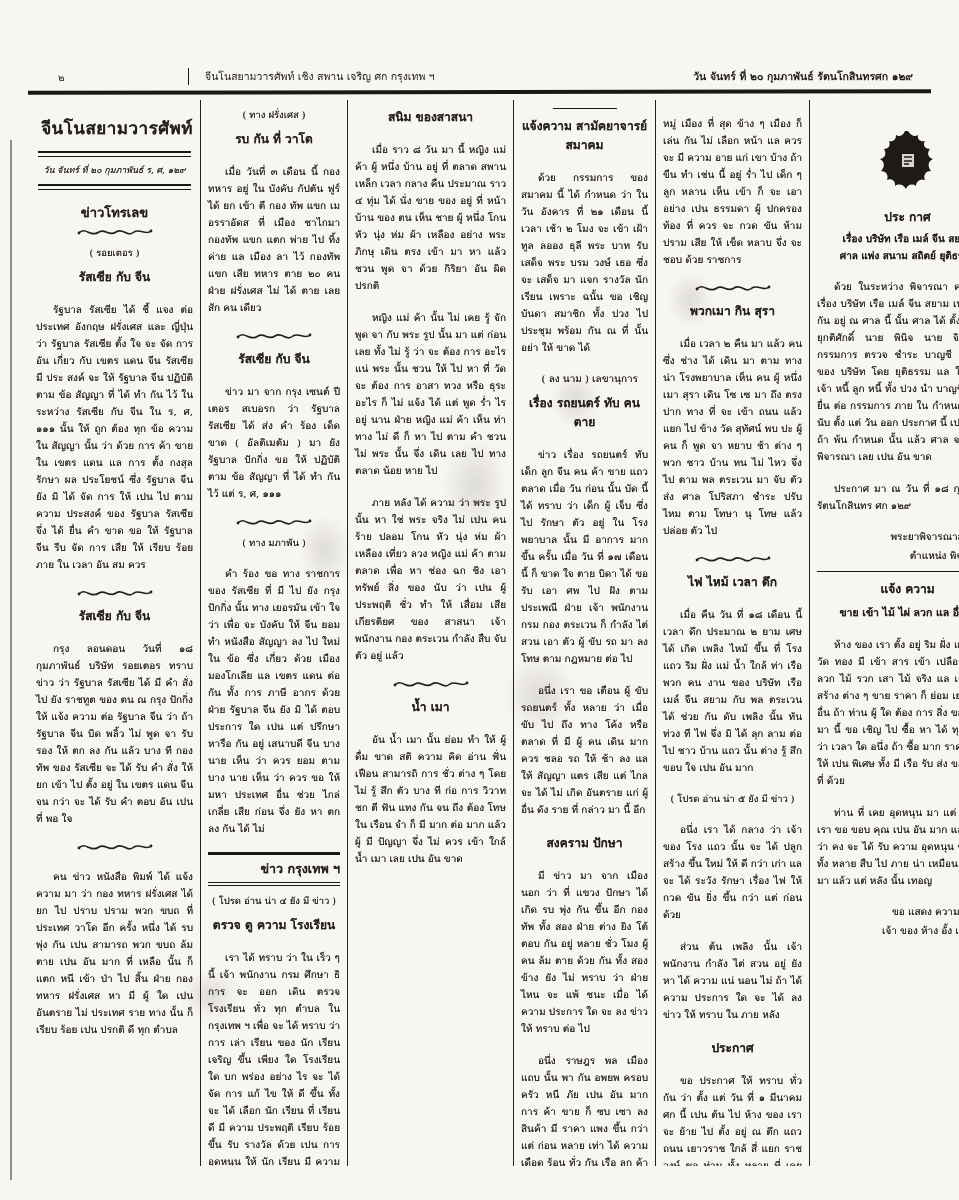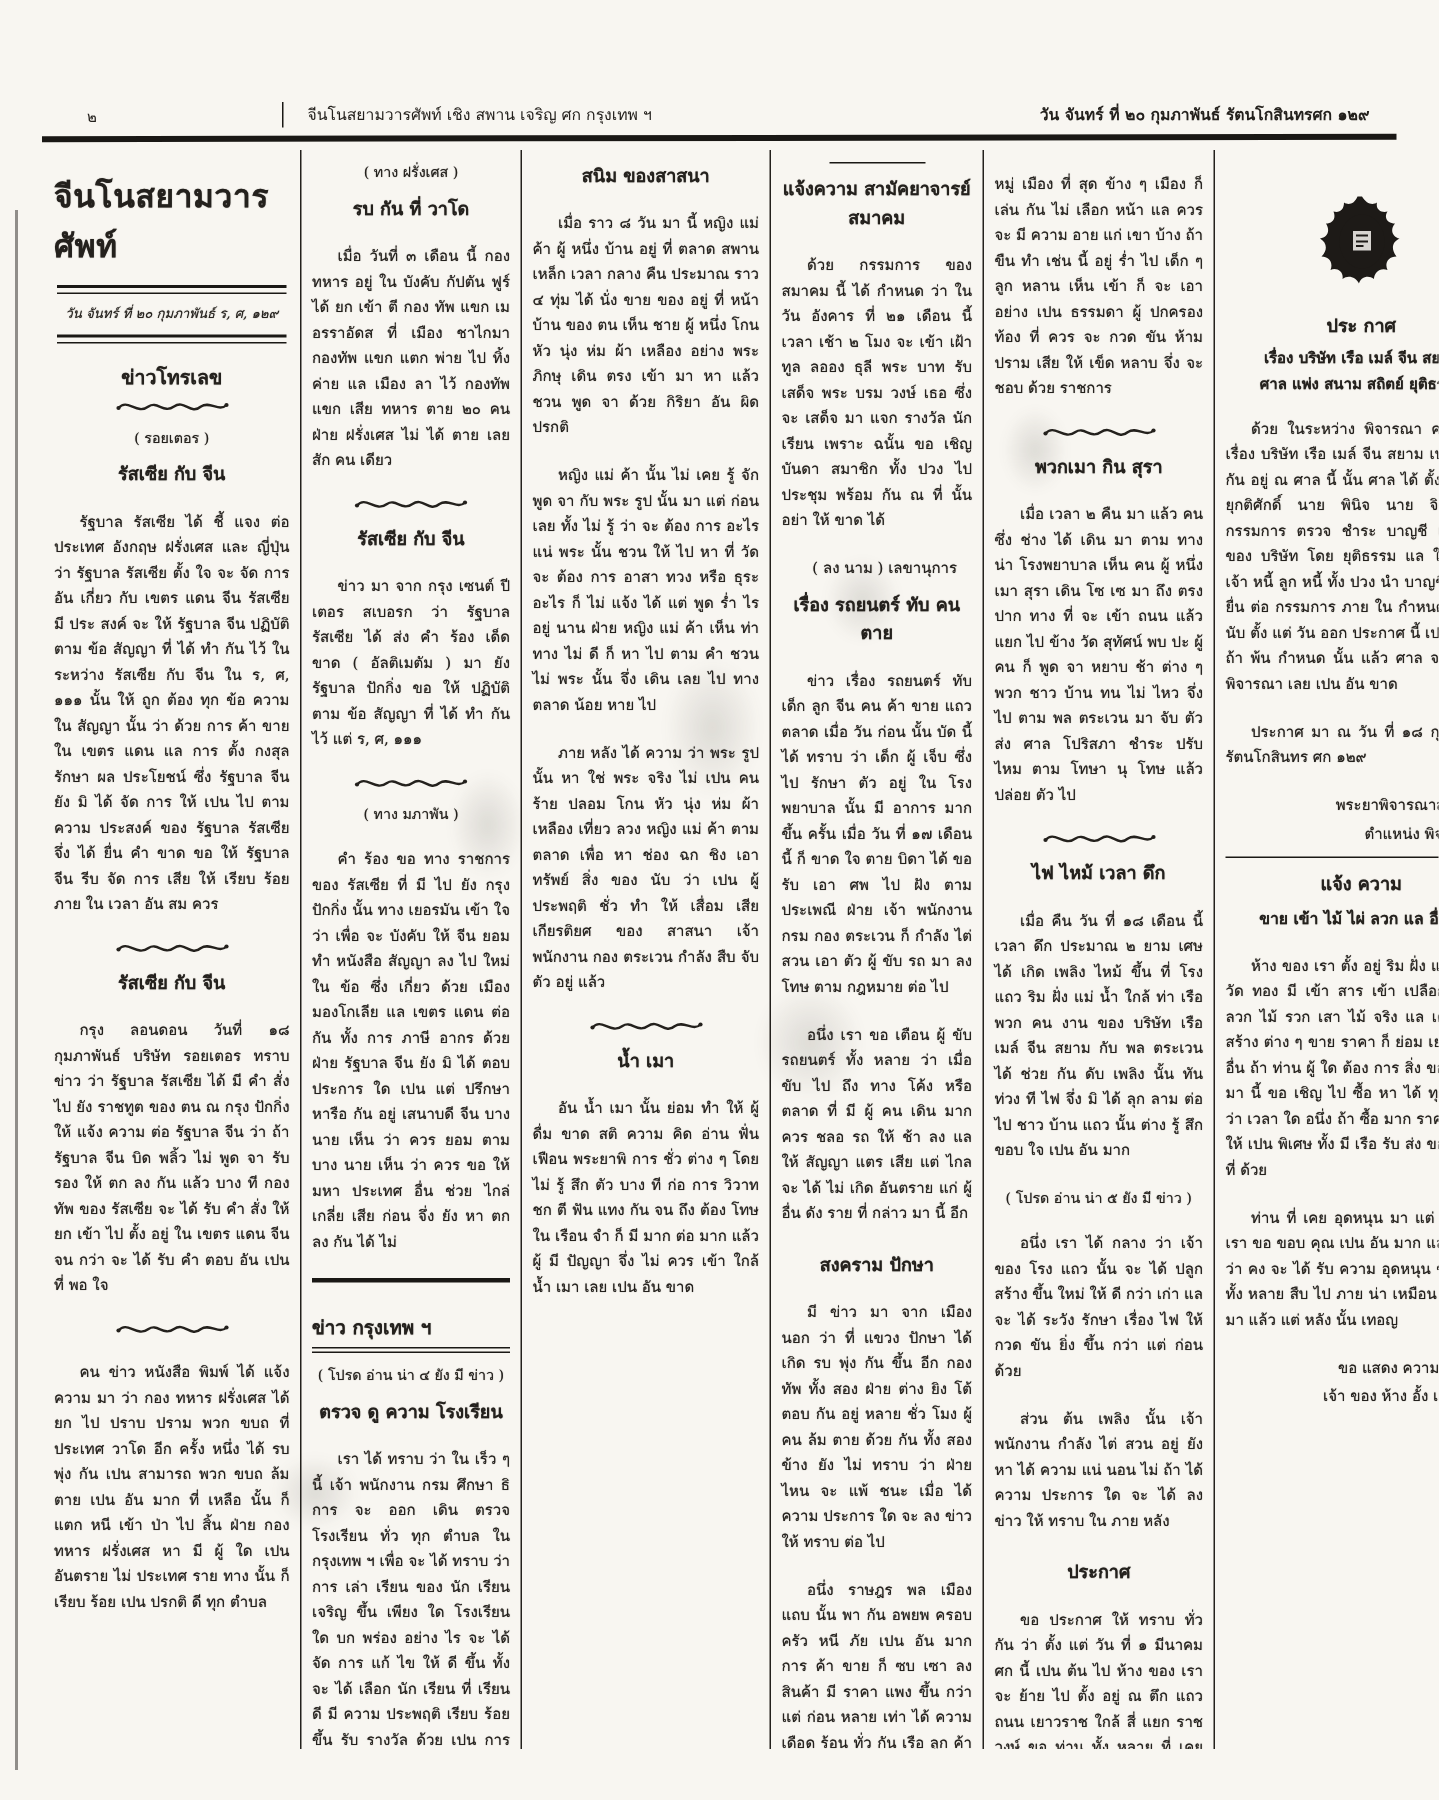--- a/index.html
+++ b/index.html
@@ -20,25 +20,25 @@
   .header{position:absolute;left:28px;top:68px;width:903px;height:20px;font-size:10px;}
   .hdr-num{position:absolute;left:30px;top:2px;}
   .hdr-title{position:absolute;left:160px;top:0;border-left:1.5px solid var(--rule);padding-left:16px;font-size:10.5px;}
   .hdr-date{position:absolute;right:18px;top:0;font-size:10.5px;font-weight:bold;}
   .head-rule{position:absolute;left:28px;top:90px;width:903px;height:4px;background:var(--rule);transform:rotate(-.1deg);}
   
   .columns{position:absolute;left:29px;top:100px;display:flex;align-items:stretch;}
   .col{height:1066px;overflow:hidden;padding:0 7px;border-right:1.2px solid #24211d;}
   .col:last-child{border-right:none;}
   .b{text-shadow:0 0 .6px rgba(30,26,22,.65);}
-  .b.masthead{font-size:21px;font-weight:bold;text-align:left;padding:14px 0 8px;letter-spacing:.5px;}
+  .b.masthead{font-size:17px;font-weight:bold;text-align:right;padding:14px 0 8px;letter-spacing:.5px;}
   .b.doublerule{border-top:2.5px solid var(--rule);border-bottom:1.2px solid var(--rule);height:3px;margin:2px 2px;}
   .b.dateline{font-size:8.8px;text-align:center;padding:4px 0 5px;font-style:italic;}
   .b.section{font-size:13px;font-weight:bold;text-align:center;margin-top:12px;}
-  .b.banner{font-size:12.5px;font-weight:bold;text-align:left;border-top:3px solid var(--rule);border-bottom:4px double var(--rule);padding:20px 0 3px;margin:10px 0 4px;}
+  .b.banner{font-size:12.5px;font-weight:bold;text-align:right;border-top:3px solid var(--rule);border-bottom:4px double var(--rule);padding:4px 0 3px;margin:10px 0 4px;}
   .b.byline{font-size:9.5px;text-align:center;margin:7px 0 2px;}
   .b.heading{font-size:12px;font-weight:bold;text-align:center;margin:7px 0 5px;}
   .b.subtitle{font-size:10px;font-weight:bold;text-align:center;margin:2px 0;}
   .b.lead{font-size:10.5px;font-weight:bold;text-align:center;margin:6px 0 3px;}
   .b.para,.b.cont{font-size:10px;line-height:17px;text-align:justify;margin:15px 0;}
   .b.para{text-indent:17px;}
   .b.sig{font-size:10px;text-align:right;padding-right:10px;margin:4px 0;}
   .b.divider{text-align:center;margin:4px 0 2px;line-height:0;}
   .b.shortrule{width:64px;margin:8px auto 0;border-top:1.6px solid var(--rule);}
   .b.rule{border-top:1.6px solid var(--rule);margin:8px 0 4px;}
@@ -119,21 +119,21 @@
         <div class="b heading">สนิม ของสาสนา</div>
         <div class="b para">เมื่อ ราว ๘ วัน มา นี้ หญิง แม่ ค้า ผู้ หนึ่ง บ้าน อยู่ ที่ ตลาด สพาน เหล็ก เวลา กลาง คืน ประมาณ ราว ๔ ทุ่ม ได้ นั่ง ขาย ของ อยู่ ที่ หน้า บ้าน ของ ตน เห็น ชาย ผู้ หนึ่ง โกน หัว นุ่ง ห่ม ผ้า เหลือง อย่าง พระ ภิกษุ เดิน ตรง เข้า มา หา แล้ว ชวน พูด จา ด้วย กิริยา อัน ผิด ปรกติ</div>
         <div class="b para">หญิง แม่ ค้า นั้น ไม่ เคย รู้ จัก พูด จา กับ พระ รูป นั้น มา แต่ ก่อน เลย ทั้ง ไม่ รู้ ว่า จะ ต้อง การ อะไร แน่ พระ นั้น ชวน ให้ ไป หา ที่ วัด จะ ต้อง การ อาสา ทวง หรือ ธุระ อะไร ก็ ไม่ แจ้ง ได้ แต่ พูด ร่ำ ไร อยู่ นาน ฝ่าย หญิง แม่ ค้า เห็น ท่า ทาง ไม่ ดี ก็ หา ไป ตาม คำ ชวน ไม่ พระ นั้น จึ่ง เดิน เลย ไป ทาง ตลาด น้อย หาย ไป</div>
         <div class="b para">ภาย หลัง ได้ ความ ว่า พระ รูป นั้น หา ใช่ พระ จริง ไม่ เปน คน ร้าย ปลอม โกน หัว นุ่ง ห่ม ผ้า เหลือง เที่ยว ลวง หญิง แม่ ค้า ตาม ตลาด เพื่อ หา ช่อง ฉก ชิง เอา ทรัพย์ สิ่ง ของ นับ ว่า เปน ผู้ ประพฤติ ชั่ว ทำ ให้ เสื่อม เสีย เกียรติยศ ของ สาสนา เจ้า พนักงาน กอง ตระเวน กำลัง สืบ จับ ตัว อยู่ แล้ว</div>
         <div class="b divider"><svg width="78" height="11" viewBox="0 0 78 11">
             <path d="M3 6 C9 -1 15 11 23 5 C29 1 33 10 40 5 C47 0 51 11 58 5 C64 1 70 9 75 4" stroke="#24211d" stroke-width="1.6" fill="none"></path>
             <circle cx="3" cy="6" r="1.4" fill="#24211d"></circle>
             <circle cx="75" cy="4" r="1.4" fill="#24211d"></circle>
           </svg></div>
         <div class="b heading">น้ำ เมา</div>
-        <div class="b para">อัน น้ำ เมา นั้น ย่อม ทำ ให้ ผู้ ดื่ม ขาด สติ ความ คิด อ่าน ฟั่น เฟือน พระยาพิ การ ชั่ว ต่าง ๆ โดย ไม่ รู้ สึก ตัว บาง ที ก่อ การ วิวาท ชก ตี ฟัน แทง กัน จน ถึง ต้อง โทษ ใน เรือน จำ ก็ มี มาก ต่อ มาก แล้ว ผู้ มี ปัญญา จึ่ง ไม่ ควร เข้า ใกล้ น้ำ เมา เลย เปน อัน ขาด</div>
+        <div class="b para">อัน น้ำ เมา นั้น ย่อม ทำ ให้ ผู้ ดื่ม ขาด สติ ความ คิด อ่าน ฟั่น เฟือน สามารถิ การ ชั่ว ต่าง ๆ โดย ไม่ รู้ สึก ตัว บาง ที ก่อ การ วิวาท ชก ตี ฟัน แทง กัน จน ถึง ต้อง โทษ ใน เรือน จำ ก็ มี มาก ต่อ มาก แล้ว ผู้ มี ปัญญา จึ่ง ไม่ ควร เข้า ใกล้ น้ำ เมา เลย เปน อัน ขาด</div>
       </div>
       <div class="col" style="width: 127px;">
         <div class="b shortrule"></div>
         <div class="b heading">แจ้งความ สามัคยาจารย์ สมาคม</div>
         <div class="b para">ด้วย กรรมการ ของ สมาคม นี้ ได้ กำหนด ว่า ใน วัน อังคาร ที่ ๒๑ เดือน นี้ เวลา เช้า ๒ โมง จะ เข้า เฝ้า ทูล ลออง ธุลี พระ บาท รับ เสด็จ พระ บรม วงษ์ เธอ ซึ่ง จะ เสด็จ มา แจก รางวัล นัก เรียน เพราะ ฉนั้น ขอ เชิญ บันดา สมาชิก ทั้ง ปวง ไป ประชุม พร้อม กัน ณ ที่ นั้น อย่า ให้ ขาด ได้</div>
         <div class="b sig">( ลง นาม )   เลขานุการ</div>
         <div class="b heading">เรื่อง รถยนตร์ ทับ คน ตาย</div>
         <div class="b para">ข่าว เรื่อง รถยนตร์ ทับ เด็ก ลูก จีน คน ค้า ขาย แถว ตลาด เมื่อ วัน ก่อน นั้น บัด นี้ ได้ ทราบ ว่า เด็ก ผู้ เจ็บ ซึ่ง ไป รักษา ตัว อยู่ ใน โรง พยาบาล นั้น มี อาการ มาก ขึ้น ครั้น เมื่อ วัน ที่ ๑๗ เดือน นี้ ก็ ขาด ใจ ตาย บิดา ได้ ขอ รับ เอา ศพ ไป ฝัง ตาม ประเพณี ฝ่าย เจ้า พนักงาน กรม กอง ตระเวน ก็ กำลัง ไต่ สวน เอา ตัว ผู้ ขับ รถ มา ลง โทษ ตาม กฎหมาย ต่อ ไป</div>
         <div class="b para">อนึ่ง เรา ขอ เตือน ผู้ ขับ รถยนตร์ ทั้ง หลาย ว่า เมื่อ ขับ ไป ถึง ทาง โค้ง หรือ ตลาด ที่ มี ผู้ คน เดิน มาก ควร ชลอ รถ ให้ ช้า ลง แล ให้ สัญญา แตร เสีย แต่ ไกล จะ ได้ ไม่ เกิด อันตราย แก่ ผู้ อื่น ดัง ราย ที่ กล่าว มา นี้ อีก</div>
         <div class="b heading">สงคราม ปักษา</div>

